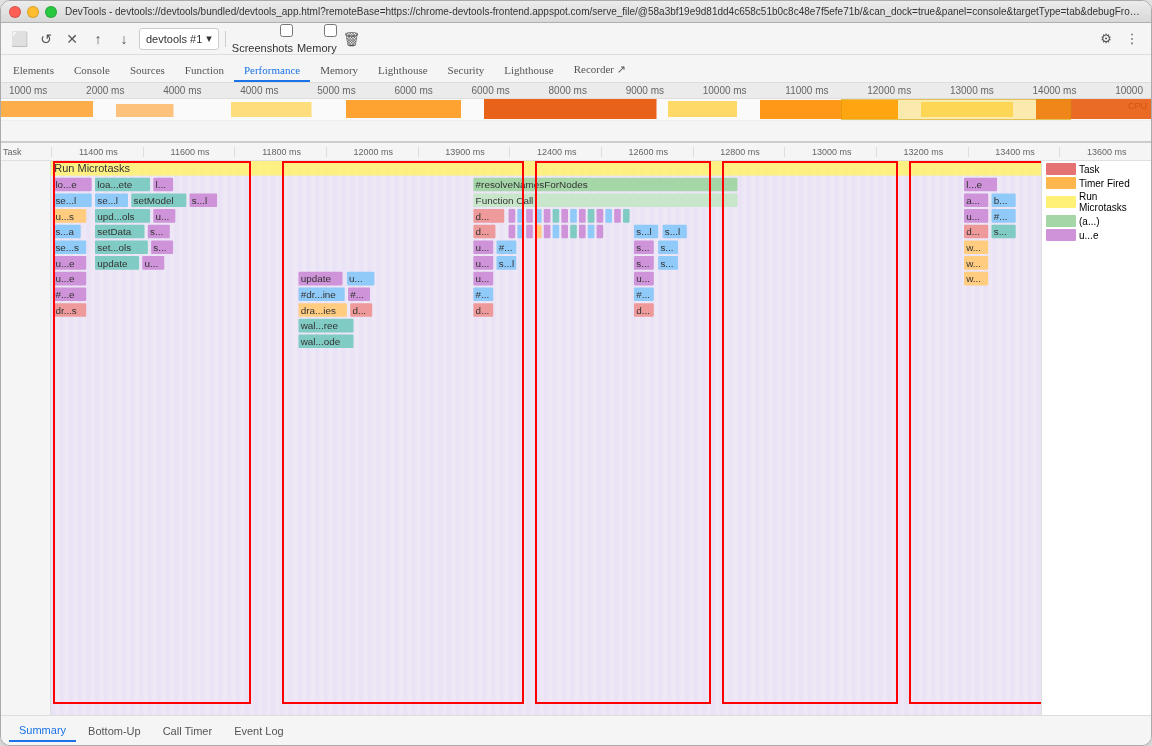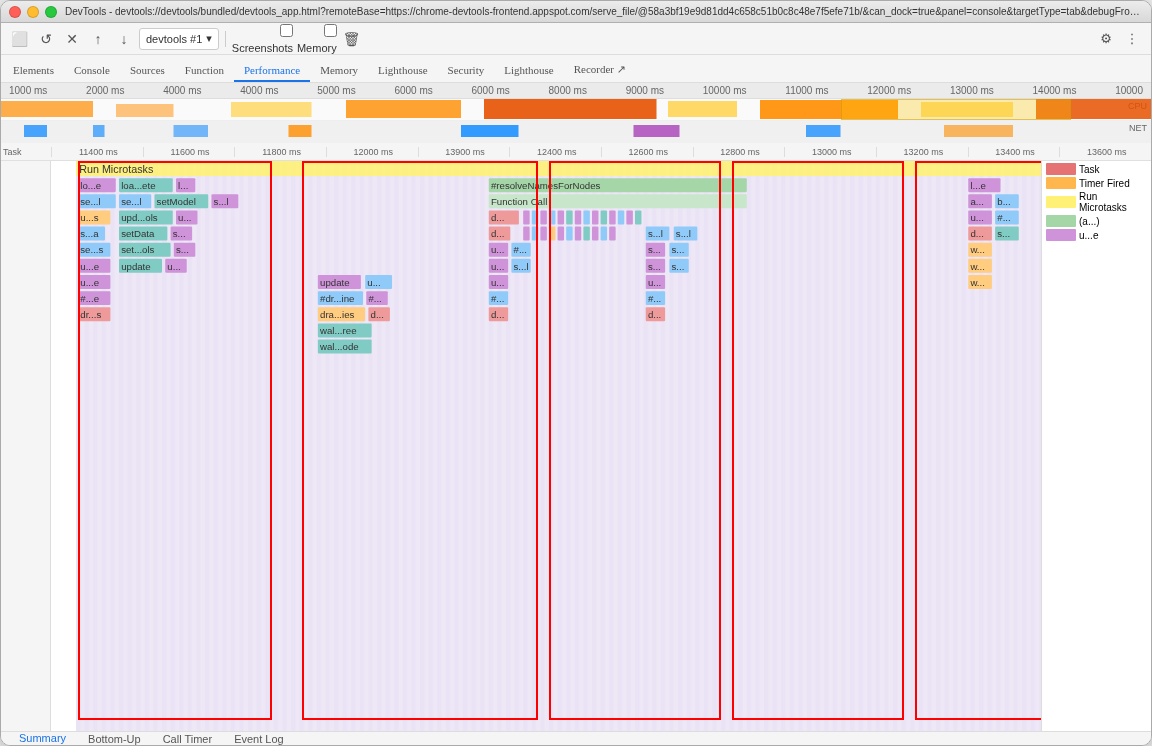--- a/index.html
+++ b/index.html
@@ -219,21 +219,21 @@
     
     .flame-viewport {
       flex: 1;
       overflow: hidden;
       position: relative;
       background: white;
     }
 
     
     .bottom-tabs {
-      height: 14px;
+      height: 30px;
       background: #f5f5f5;
       border-top: 1px solid #ddd;
       display: flex;
       align-items: center;
       padding: 0 8px;
       gap: 2px;
       flex-shrink: 0;
     }
 
     .bottom-tab {
@@ -366,33 +366,20 @@
             <rect x="42%" y="0" width="15%" height="20" fill="#e65100" opacity="0.9"></rect>
             <rect x="58%" y="2" width="6%" height="16" fill="#ffca28" opacity="0.7"></rect>
             <rect x="66%" y="1" width="12%" height="19" fill="#ff8c00" opacity="0.9"></rect>
             <rect x="80%" y="3" width="8%" height="15" fill="#ffca28" opacity="0.6"></rect>
             <rect x="90%" y="0" width="10%" height="20" fill="#e65100" opacity="0.85"></rect>
           </svg>
 
           <div style="position:absolute; top:0; left:73%; width:20%; height:100%; background:rgba(255,200,0,0.3); border:1px solid rgba(200,150,0,0.5);"></div>
         </div>
 
-        <div style="height:22px; position:relative; background:#f0f0f0;">
-          <span style="position:absolute; right:4px; top:2px; font-size:9px; color:#666;">NET</span>
-          <svg width="100%" height="20" style="position:absolute; top:0; left:0;">
-            <rect x="2%" y="4" width="2%" height="12" fill="#1e90ff" opacity="0.8"></rect>
-            <rect x="8%" y="4" width="1%" height="12" fill="#1e90ff" opacity="0.7"></rect>
-            <rect x="15%" y="4" width="3%" height="12" fill="#1e90ff" opacity="0.6"></rect>
-            <rect x="25%" y="4" width="2%" height="12" fill="#ff8c00" opacity="0.8"></rect>
-            <rect x="40%" y="4" width="5%" height="12" fill="#1e90ff" opacity="0.9"></rect>
-            <rect x="55%" y="4" width="4%" height="12" fill="#9c27b0" opacity="0.7"></rect>
-            <rect x="70%" y="4" width="3%" height="12" fill="#1e90ff" opacity="0.8"></rect>
-            <rect x="82%" y="4" width="6%" height="12" fill="#ff8c00" opacity="0.6"></rect>
-          </svg>
-        </div>
       </div>
     </div>
 
     <div class="zoomed-timeline">
       <div style="width:50px; flex-shrink:0; font-size:9px; color:#666; padding:0 2px;">Task</div>
       <div class="zoomed-ruler">
         <span class="zoomed-mark">11400 ms</span>
         <span class="zoomed-mark">11600 ms</span>
         <span class="zoomed-mark">11800 ms</span>
         <span class="zoomed-mark">12000 ms</span>
@@ -401,21 +388,21 @@
         <span class="zoomed-mark">12600 ms</span>
         <span class="zoomed-mark">12800 ms</span>
         <span class="zoomed-mark">13000 ms</span>
         <span class="zoomed-mark">13200 ms</span>
         <span class="zoomed-mark">13400 ms</span>
         <span class="zoomed-mark">13600 ms</span>
       </div>
     </div>
 
     <div class="flame-viewport">
-      <div style="display:flex; height:100%;gap:25px;">
+      <div style="display:flex; height:100%;">
 
         <div style="width:50px; flex-shrink:0; background:#f5f5f5; border-right:1px solid #ddd; font-size:9px; color:#333; padding-top:2px;">
           
         </div>
 
         <div style="flex:1; position:relative; overflow:hidden; background:white;">
 
           <svg style="position:absolute; top:0; left:0; width:100%; height:100%; pointer-events:none; z-index:1;">
 
             <line x1="8.33%" y1="0" x2="8.33%" y2="100%" stroke="#e0e0e0" stroke-width="1"></line>

